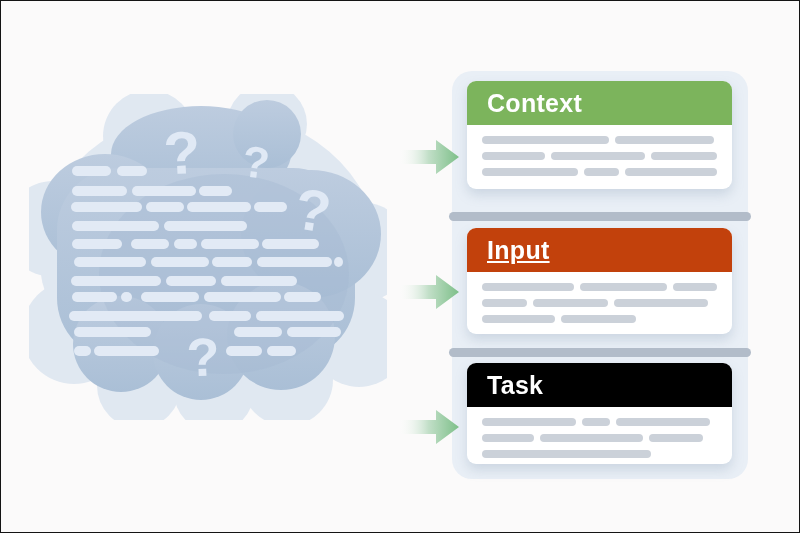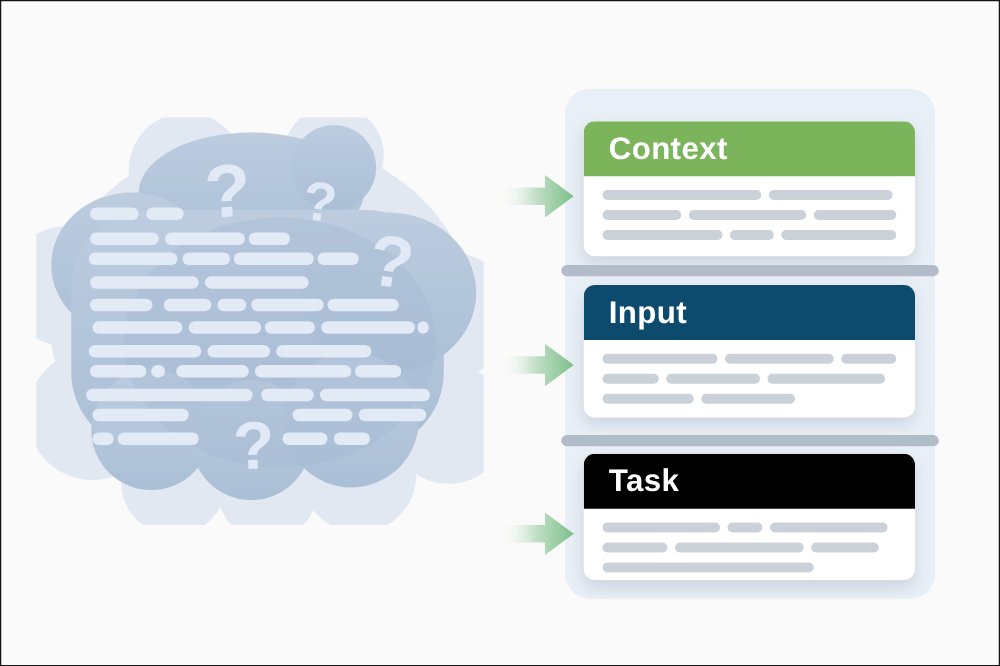--- a/index.html
+++ b/index.html
@@ -117,21 +117,21 @@
           <text x="284" y="116" font-size="58" fill="#e0e9f5" dominant-baseline="central" transform="rotate(9 284 116)">?</text>
           <text x="174" y="263" font-size="54" fill="#e0e9f5" dominant-baseline="central" transform="rotate(-2 174 263)">?</text>
         </g>
     </svg>
   </div>
 
   <div class="panel" style="background: rgb(233, 239, 246);"></div>
   <div class="divider" style="top: 211px; background: rgb(178, 188, 201);"></div>
   <div class="divider" style="top: 347px; background: rgb(178, 188, 201);"></div>
 
-  <div class="card" style="top:96px;height:108px">
+  <div class="card" style="top:80px;height:108px">
     <div class="card-header" style="background: rgb(124, 180, 92);">
       <span>Context</span>
     </div>
     <div class="card-body">
         <div class="ph-row">
           <div class="ph-line" style="width: 54%; background: rgb(203, 209, 217);"></div>
           <div class="ph-line" style="width: 42%; background: rgb(203, 209, 217);"></div>
         </div>
         <div class="ph-row">
           <div class="ph-line" style="width: 27%; background: rgb(203, 209, 217);"></div>
@@ -140,21 +140,21 @@
         </div>
         <div class="ph-row">
           <div class="ph-line" style="width: 41%; background: rgb(203, 209, 217);"></div>
           <div class="ph-line" style="width: 15%; background: rgb(203, 209, 217);"></div>
           <div class="ph-line" style="width: 39%; background: rgb(203, 209, 217);"></div>
         </div>
       </div>
   </div>
 
   <div class="card" style="top:227px;height:106px">
-    <div class="card-header" style="background: #0c4a6e;">
+    <div class="card-header" style="background: #c2410c; text-decoration: underline;">
       <span>Input</span>
     </div>
     <div class="card-body">
         <div class="ph-row">
           <div class="ph-line" style="width: 40%; background: rgb(203, 209, 217);"></div>
           <div class="ph-line" style="width: 38%; background: rgb(203, 209, 217);"></div>
           <div class="ph-line" style="width: 19%; background: rgb(203, 209, 217);"></div>
         </div>
         <div class="ph-row">
           <div class="ph-line" style="width: 19%; background: rgb(203, 209, 217);"></div>

